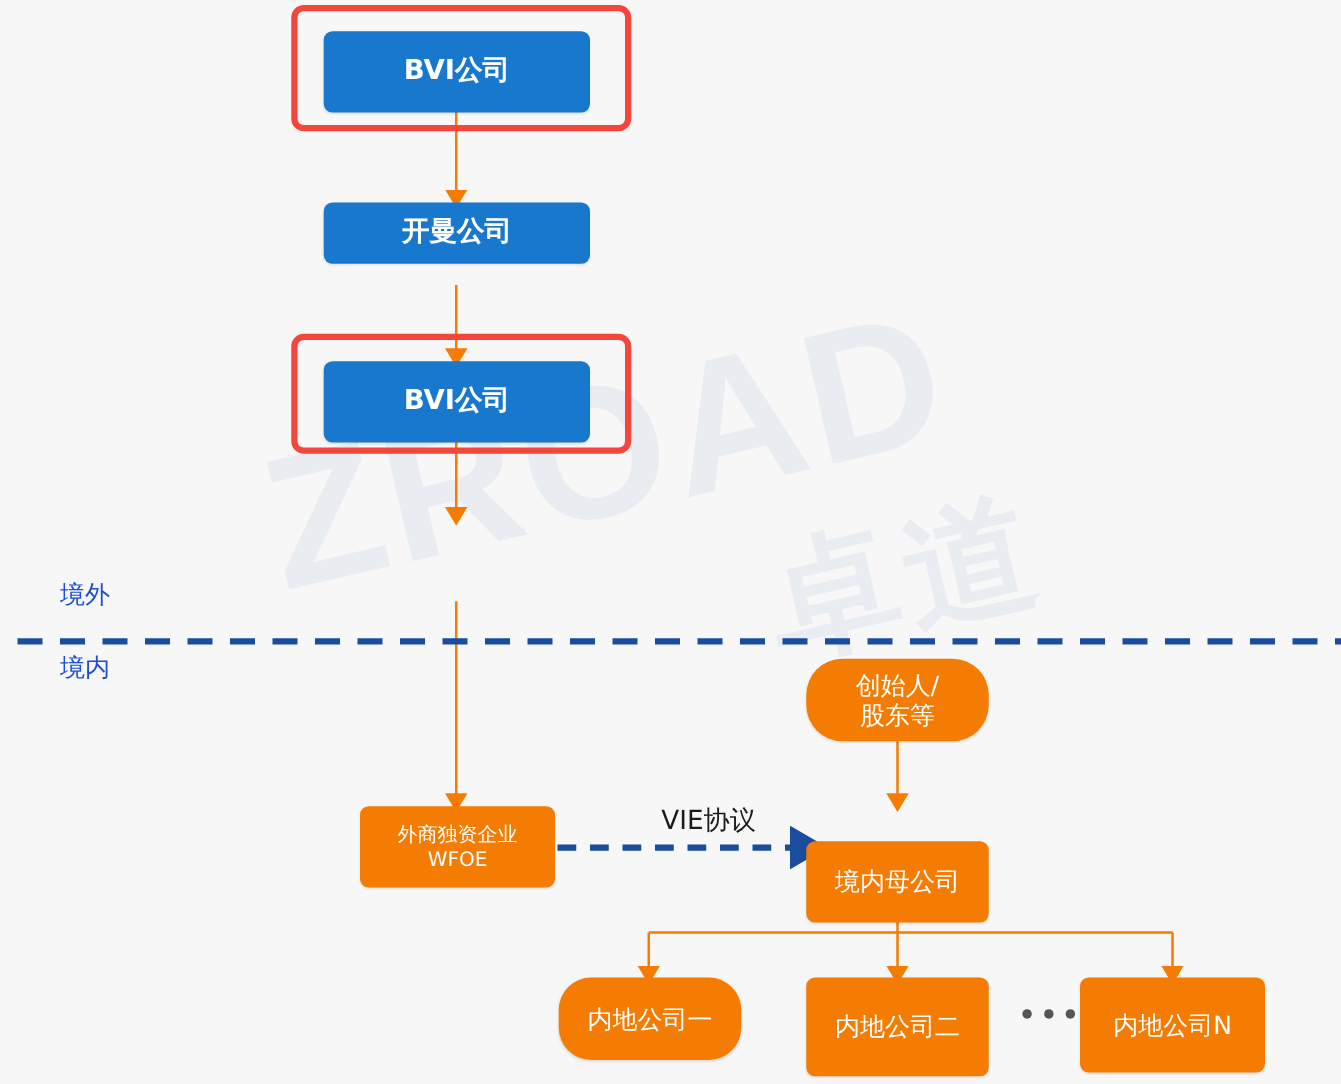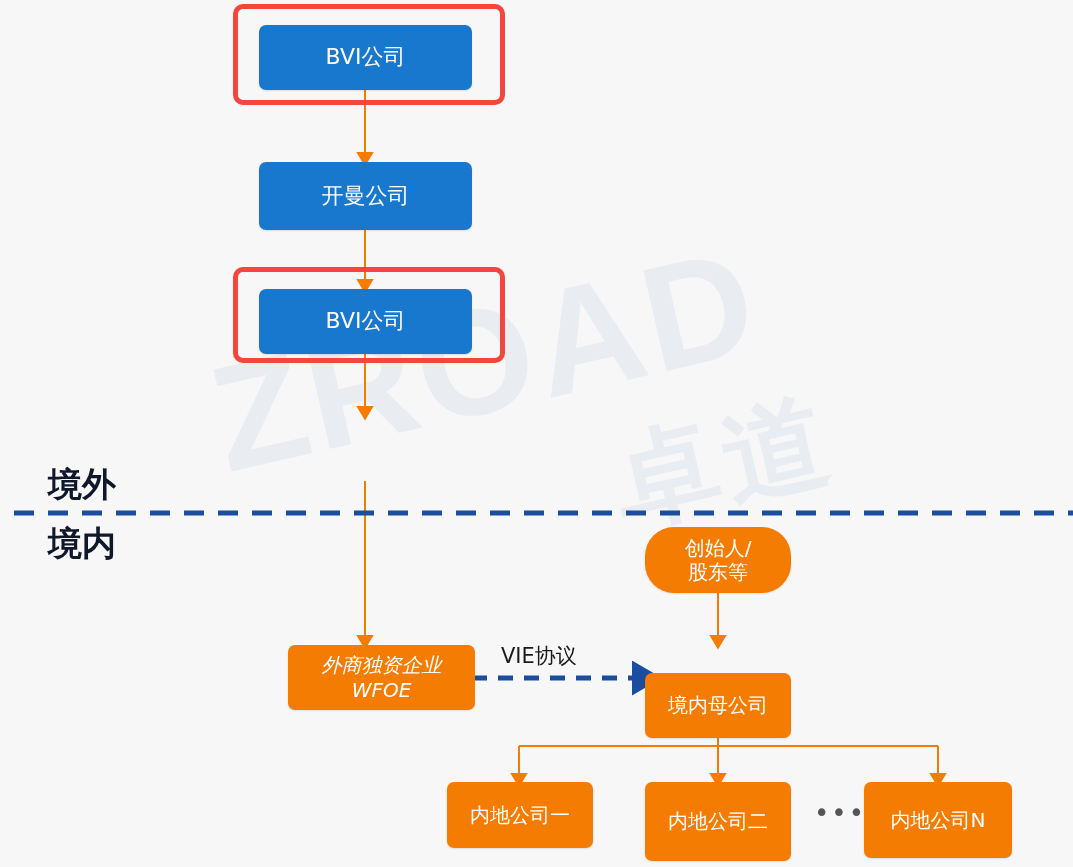--- a/index.html
+++ b/index.html
@@ -47,52 +47,52 @@
     display:flex;
     align-items:center;
     justify-content:center;
     text-align:center;
     color:#ffffff;
     border-radius:7px;
     line-height:1.22;
     box-shadow:0 1px 2px rgba(0,0,0,.10);
     font-family:"DejaVu Sans","Liberation Sans",sans-serif;
   }
-  .node.blue{background:#1878ce;}
+  .node.blue{background:#1878ce;font-weight:bold;}
   .node.orange{background:#f57c02;}
   .node .lbl{white-space:pre-line;display:block;}
 
   
   .highlight{
     position:absolute;
     box-sizing:border-box;
     border:5px solid #f4463c;
     border-radius:10px;
     background:transparent;
   }
 
   
   .region-label{
     position:absolute;
-    color:#0f172a;
-    font-size:34px;
+    color:#1d4ed8;
+    font-size:20px;
     font-family:"DejaVu Sans","Liberation Sans",sans-serif;
     white-space:nowrap;
-    font-weight:bold;
   }
 
   
   .vie-label{
     position:absolute;
     color:#1b1b1b;
     font-size:21px;
     background:#f7f7f8;
     padding:0 4px;
     white-space:nowrap;
     font-family:"DejaVu Sans","Liberation Sans",sans-serif;
+    margin-left:28px;
   }
 
   
   .ellipsis{
     position:absolute;
     color:#555;
     font-size:26px;
     letter-spacing:2px;
     white-space:nowrap;
     font-family:"DejaVu Sans","Liberation Sans",sans-serif;
@@ -137,47 +137,47 @@
     <line x1="14" y1="513" x2="1073" y2="513" stroke="#1a4d9e" stroke-width="5" stroke-dasharray="20 14"></line>
   </svg>
 
   <div class="region-label" style="left:48px;top:462px;">境外</div>
   <div class="region-label" style="left:48px;top:521px;">境内</div>
 
   <div class="node blue" style="left:259px;top:25px;width:213px;height:65px;font-size:22px;">
     <span class="lbl">BVI公司</span>
   </div>
 
-  <div class="node blue" style="left:259px;top:162px;width:213px;height:68px;font-size:22px;">
+  <div class="node blue" style="left:259px;top:162px;width:213px;height:49px;font-size:22px;">
     <span class="lbl">开曼公司</span>
   </div>
 
   <div class="node blue" style="left:259px;top:289px;width:213px;height:65px;font-size:22px;">
     <span class="lbl">BVI公司</span>
   </div>
 
 
   <div class="highlight" style="left:233px;top:4px;width:272px;height:101px;"></div>
   <div class="highlight" style="left:233px;top:267px;width:272px;height:96px;"></div>
 
-  <div class="node orange" style="left:288px;top:645px;width:187px;height:65px;font-size:20px;font-style:italic;">
+  <div class="node orange" style="left:288px;top:645px;width:156px;height:65px;font-size:16px;">
     <span class="lbl">外商独资企业
 WFOE</span>
   </div>
 
   <div class="node orange" style="left:645px;top:527px;width:146px;height:66px;font-size:20px;border-radius:29px;">
     <span class="lbl">创始人/
 股东等</span>
   </div>
 
   <div class="node orange" style="left:645px;top:645px;width:146px;height:65px;font-size:20px;margin-top:28px;">
     <span class="lbl">境内母公司</span>
   </div>
 
-  <div class="node orange" style="left:447px;top:782px;width:146px;height:66px;font-size:20px;">
+  <div class="node orange" style="left:447px;top:782px;width:146px;height:66px;font-size:20px;border-radius:26px;">
     <span class="lbl">内地公司一</span>
   </div>
 
   <div class="node orange" style="left:645px;top:782px;width:146px;height:79px;font-size:20px;">
     <span class="lbl">内地公司二</span>
   </div>
 
   <div class="ellipsis" style="left:814px;top:798px;">•••</div>
 
   <div class="node orange" style="left:864px;top:782px;width:148px;height:76px;font-size:20px;">

